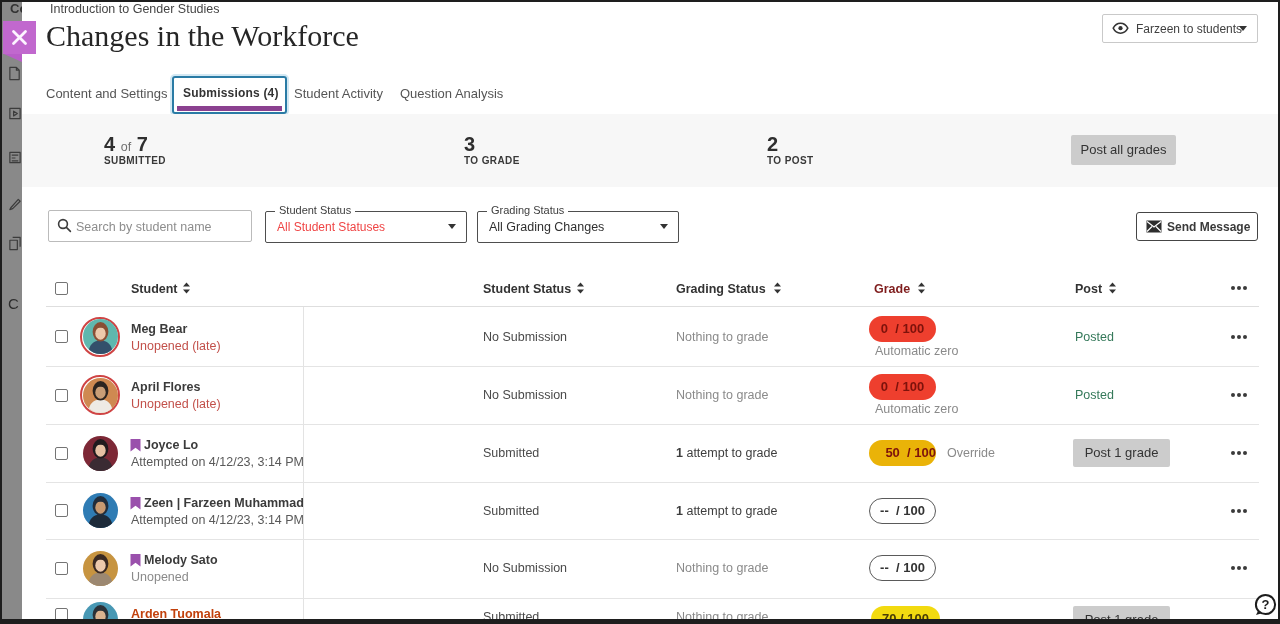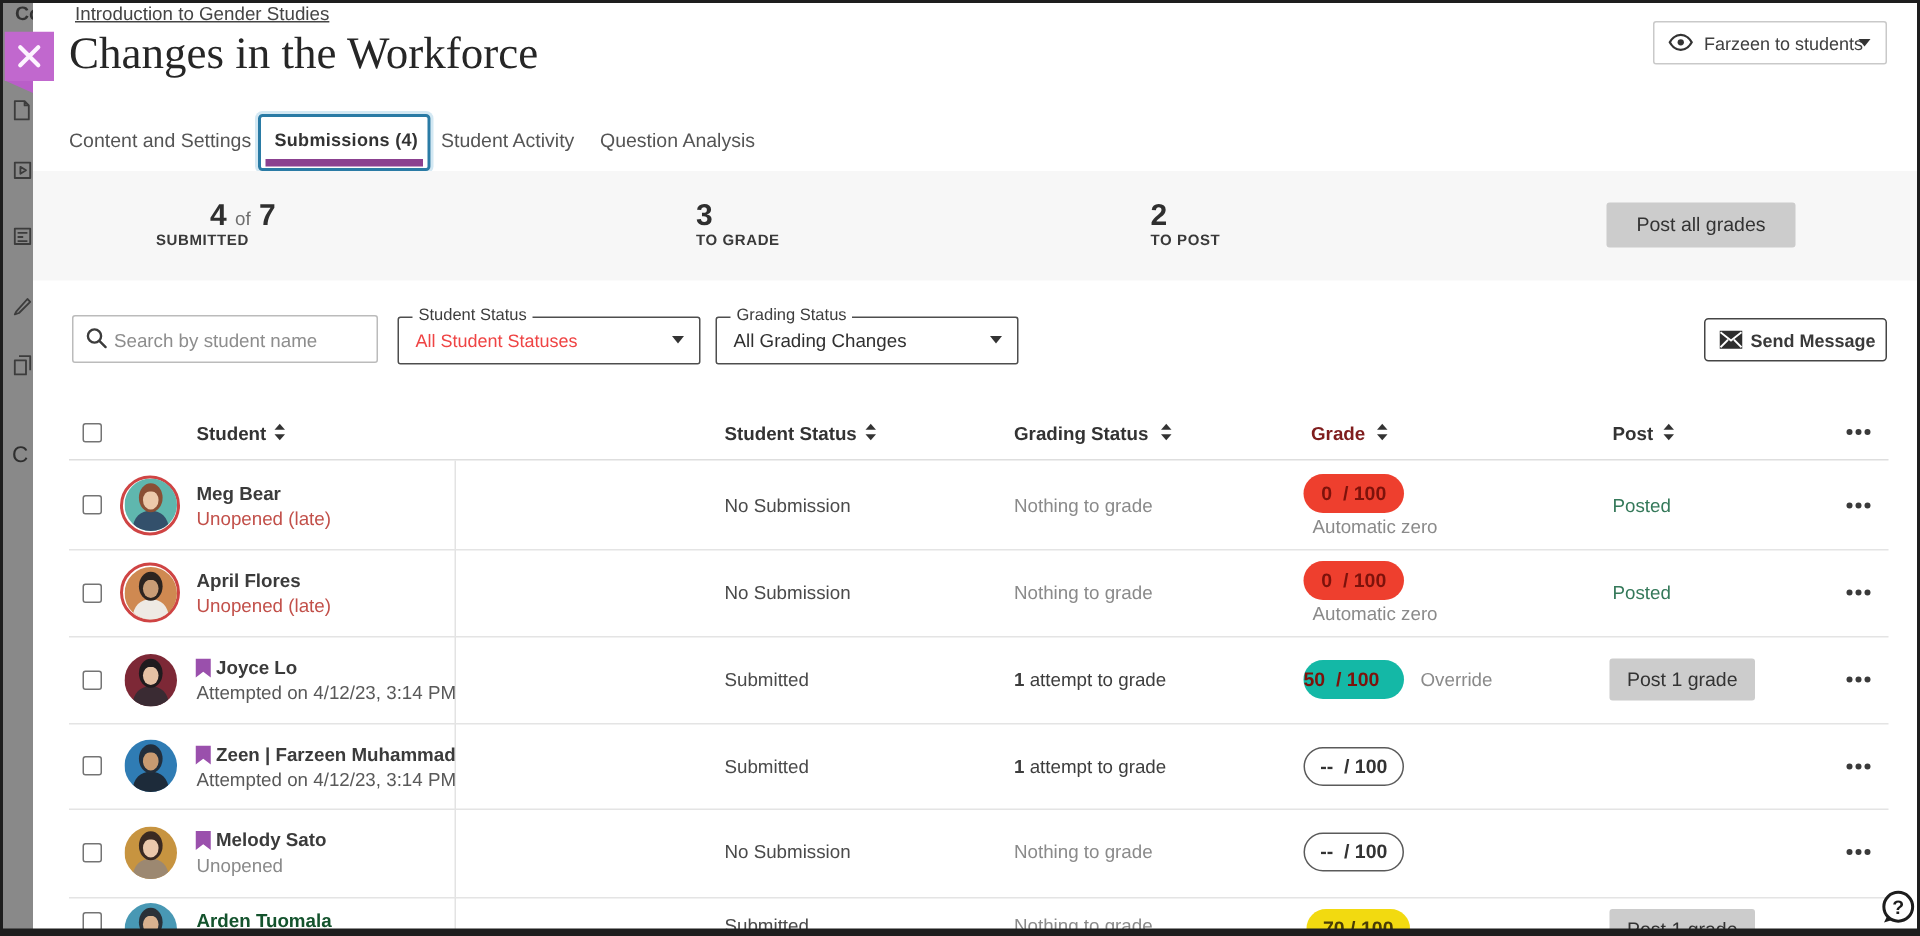--- a/index.html
+++ b/index.html
@@ -27,46 +27,46 @@
   </svg>
 
 <div class="abs" style="left:22px;top:0;width:1258px;height:624px;background:#fff;"></div>
 
 <svg class="abs" style="left:3px;top:21px;" width="34" height="42" viewBox="0 0 34 42">
 <rect x="0" y="0" width="33" height="33" fill="#c168ce"></rect>
 <path d="M1 33 L19 33 L19 41 Z" fill="#b95ec8"></path>
 <path d="M10.5 10.5 L22.5 22.5 M22.5 10.5 L10.5 22.5" stroke="#fdf4ff" stroke-width="2.8" stroke-linecap="round"></path>
 </svg>
 
-<div class="txt" style="left:50px;top:2px;font-size:12.5px;color:#454545;text-decoration:underline;">Introduction to Gender Studies</div>
+<div class="txt" style="left:50px;top:2px;font-size:12.5px;color:#454545;">Introduction to Gender Studies</div>
 <div class="txt" style="left:46px;top:19px;font-size:30px;color:#262626;font-family:'Liberation Serif',serif;">Changes in the Workforce</div>
 
 <div class="abs" style="left:1102px;top:14px;width:156px;height:29px;border:1px solid #c9c9c9;border-radius:2px;background:#fff;"></div>
 <svg class="abs" style="left:1112px;top:21px;" width="17" height="15" viewBox="0 0 17 15">
 <path d="M8.5 2.2 C4.7 2.2 2.1 5.4 1.2 7.2 C2.1 9 4.7 12.2 8.5 12.2 C12.3 12.2 14.9 9 15.8 7.2 C14.9 5.4 12.3 2.2 8.5 2.2 Z" fill="none" stroke="#333" stroke-width="1.5"></path>
 <circle cx="8.5" cy="7.2" r="2.1" fill="#333"></circle>
 </svg>
 <div class="txt" style="left:1136px;top:22px;font-size:12px;color:#404040;">Farzeen to students</div>
 <div class="abs" style="left:1239px;top:26px;width:0;height:0;border-left:4.5px solid transparent;border-right:4.5px solid transparent;border-top:5.5px solid #333;"></div>
 
 <div class="txt" style="left:46px;top:86px;font-size:13px;color:#555;">Content and Settings</div>
 <div class="abs" style="left:172px;top:76px;width:115px;height:38px;border:2px solid #2a7ba5;border-radius:3px;box-shadow:0 0 0 2px rgba(130,190,220,0.35);"></div>
 <div class="txt" style="left:183px;top:86px;font-size:12px;font-weight:bold;color:#333;letter-spacing:0.2px;">Submissions (4)</div>
 <div class="abs" style="left:177px;top:106px;width:105px;height:5px;background:#8b4190;"></div>
 <div class="txt" style="left:294px;top:86px;font-size:13px;color:#555;">Student Activity</div>
 <div class="txt" style="left:400px;top:86px;font-size:13px;color:#555;">Question Analysis</div>
 
 <div class="abs" style="left:22px;top:114px;width:1258px;height:73px;background:#f7f7f7;"></div>
-<div class="txt" style="left:104px;top:133px;font-size:20px;font-weight:bold;color:#2f2f2f;margin-left:36px;">4 <span style="font-size:12.5px;font-weight:normal;color:#6f6f6f;">of</span> 7</div>
+<div class="txt" style="left:104px;top:133px;font-size:20px;font-weight:bold;color:#2f2f2f;">4 <span style="font-size:12.5px;font-weight:normal;color:#6f6f6f;">of</span> 7</div>
 <div class="txt" style="left:104px;top:155px;font-size:10px;font-weight:bold;color:#393939;letter-spacing:0.4px;">SUBMITTED</div>
 <div class="txt" style="left:464px;top:133px;font-size:20px;font-weight:bold;color:#2f2f2f;">3</div>
 <div class="txt" style="left:464px;top:155px;font-size:10px;font-weight:bold;color:#393939;letter-spacing:0.4px;">TO GRADE</div>
 <div class="txt" style="left:767px;top:133px;font-size:20px;font-weight:bold;color:#2f2f2f;">2</div>
 <div class="txt" style="left:767px;top:155px;font-size:10px;font-weight:bold;color:#393939;letter-spacing:0.4px;">TO POST</div>
-<div class="abs" style="left:1071px;top:135px;width:126px;height:30px;background:#ccc;border-radius:2px;text-align:center;line-height:30px;font-size:13px;color:#333;">Post all grades</div>
+<div class="abs" style="left:1071px;top:135px;width:105px;height:30px;background:#ccc;border-radius:2px;text-align:center;line-height:30px;font-size:13px;color:#333;">Post all grades</div>
 
 <div class="abs" style="left:48px;top:210px;width:204px;height:32px;border:1px solid #bbb;border-radius:2px;background:#fff;"></div>
 <svg class="abs" style="left:57px;top:218px;" width="15" height="15" viewBox="0 0 15 15">
 <circle cx="6" cy="6" r="4.4" fill="none" stroke="#3c3c3c" stroke-width="1.6"></circle>
 <path d="M9.4 9.4 L13.4 13.4" stroke="#3c3c3c" stroke-width="1.6" stroke-linecap="round"></path>
 </svg>
 <div class="txt" style="left:76px;top:220px;font-size:12.5px;color:#8d8d8d;">Search by student name</div>
 <div class="abs" style="left:265px;top:211px;width:202px;height:32px;border:1px solid #4e4e4e;border-radius:2px;background:#fff;"></div>
 <div class="txt" style="left:275px;top:204px;font-size:11px;color:#3d3d3d;background:#fff;padding:0 4px;">Student Status</div>
 <div class="txt" style="left:277px;top:220px;font-size:12px;color:#ef4444;">All Student Statuses</div>
@@ -182,21 +182,21 @@
 <path d="M11.9 13.5 C11.3 7.6 13.7 5.6 17.5 5.6 C21.3 5.6 23.7 7.6 23.1 13.5 C22.6 9.9 20.9 8.7 17.5 8.7 C14.1 8.7 12.4 9.9 11.9 13.5 Z" fill="#201b1e"></path>
 </g>
   </svg>
 <svg class="abs" style="left:130px;top:439px;" width="11" height="13" viewBox="0 0 11 13">
 <path d="M0.5 0 H10.5 V12.6 L5.5 8.8 L0.5 12.6 Z" fill="#9a50ac"></path>
   </svg>
 <div class="txt" style="left:144px;top:438px;font-size:12.5px;font-weight:bold;color:#3b3b3b;">Joyce Lo</div>
 <div class="txt" style="left:131px;top:455px;font-size:12.5px;color:#595959;">Attempted on 4/12/23, 3:14 PM</div>
 <div class="txt" style="left:483px;top:446px;font-size:12.5px;color:#4a4a4a;">Submitted</div>
 <div class="txt" style="left:676px;top:446px;font-size:12.5px;color:#3d3d3d;"><b>1</b> attempt to grade</div>
-<div class="abs" style="left:869px;top:440px;width:67px;height:26px;background:#14b8a6;border-radius:13px;text-align:left;line-height:26px;font-size:13px;font-weight:bold;color:#7d120b;">50&nbsp;&nbsp;/&nbsp;100</div>
+<div class="abs" style="left:869px;top:440px;width:67px;height:26px;background:#eab308;border-radius:13px;text-align:right;line-height:26px;font-size:13px;font-weight:bold;color:#7d120b;">50&nbsp;&nbsp;/&nbsp;100</div>
 <div class="txt" style="left:947px;top:446px;font-size:12.5px;color:#8a8a8a;">Override</div>
 <div class="abs" style="left:1073px;top:439px;width:97px;height:28px;background:#ccc;border-radius:2px;text-align:center;line-height:28px;font-size:13px;color:#333;">Post 1 grade</div>
 <div class="abs" style="left:1231px;top:451px;width:4px;height:4px;border-radius:50%;background:#3a3a3a;"></div>
 <div class="abs" style="left:1237px;top:451px;width:4px;height:4px;border-radius:50%;background:#3a3a3a;"></div>
 <div class="abs" style="left:1243px;top:451px;width:4px;height:4px;border-radius:50%;background:#3a3a3a;"></div>
 <div class="abs" style="left:46px;top:482px;width:1213px;height:1px;background:#e4e4e4;"></div>
 <div class="abs" style="left:55px;top:504.0px;width:13px;height:13px;border:1.5px solid #747474;border-radius:2px;background:#fff;"></div>
 <svg class="abs" style="left:82.5px;top:493.0px;" width="35" height="35" viewBox="0 0 35 35">
 <defs>
       <clipPath id="czeen510">
@@ -258,21 +258,21 @@
       </clipPath>
     </defs>
 <g clip-path="url(#carden619)">
 <rect width="35" height="35" fill="#4898b4"></rect>
 <path d="M17.5 21.5 C10.5 21.5 6 25.5 5 35 L30 35 C29 25.5 24.5 21.5 17.5 21.5 Z" fill="#3d5a6b"></path>
 <ellipse cx="17.5" cy="12.8" rx="7.9" ry="9.7" fill="#2a3138"></ellipse>
 <ellipse cx="17.5" cy="14.4" rx="5.2" ry="6.3" fill="#d9b28f"></ellipse>
 <path d="M11.9 13.5 C11.3 7.6 13.7 5.6 17.5 5.6 C21.3 5.6 23.7 7.6 23.1 13.5 C22.6 9.9 20.9 8.7 17.5 8.7 C14.1 8.7 12.4 9.9 11.9 13.5 Z" fill="#2a3138"></path>
 </g>
   </svg>
-<div class="txt" style="left:131px;top:607px;font-size:12.5px;font-weight:bold;color:#14532d;">Arden Tuomala</div>
+<div class="txt" style="left:131px;top:607px;font-size:12.5px;font-weight:bold;color:#c2410c;">Arden Tuomala</div>
 <div class="txt" style="left:483px;top:610px;font-size:12.5px;color:#4a4a4a;">Submitted</div>
 <div class="txt" style="left:676px;top:610px;font-size:12.5px;color:#8a8a8a;">Nothing to grade</div>
 <div class="abs" style="left:871px;top:606px;width:69px;height:26px;background:#f2da10;border-radius:13px;text-align:center;line-height:26px;font-size:13px;font-weight:bold;color:#4a3d06;">70 / 100</div>
 <div class="abs" style="left:1073px;top:606px;width:97px;height:28px;background:#ccc;border-radius:2px;text-align:center;line-height:28px;font-size:13px;color:#333;">Post 1 grade</div>
 
 <svg class="abs" style="left:1251px;top:591px;" width="28" height="28" viewBox="0 0 28 28">
 <circle cx="14.5" cy="13.5" r="9.6" fill="#fff" stroke="#1d1d1d" stroke-width="2"></circle>
 <path d="M7 20 L5 24 L10 22.5 Z" fill="#1d1d1d"></path>
 <text x="14.5" y="18" font-size="13" font-weight="bold" fill="#1d1d1d" text-anchor="middle" font-family="Liberation Sans">?</text>
 </svg>

